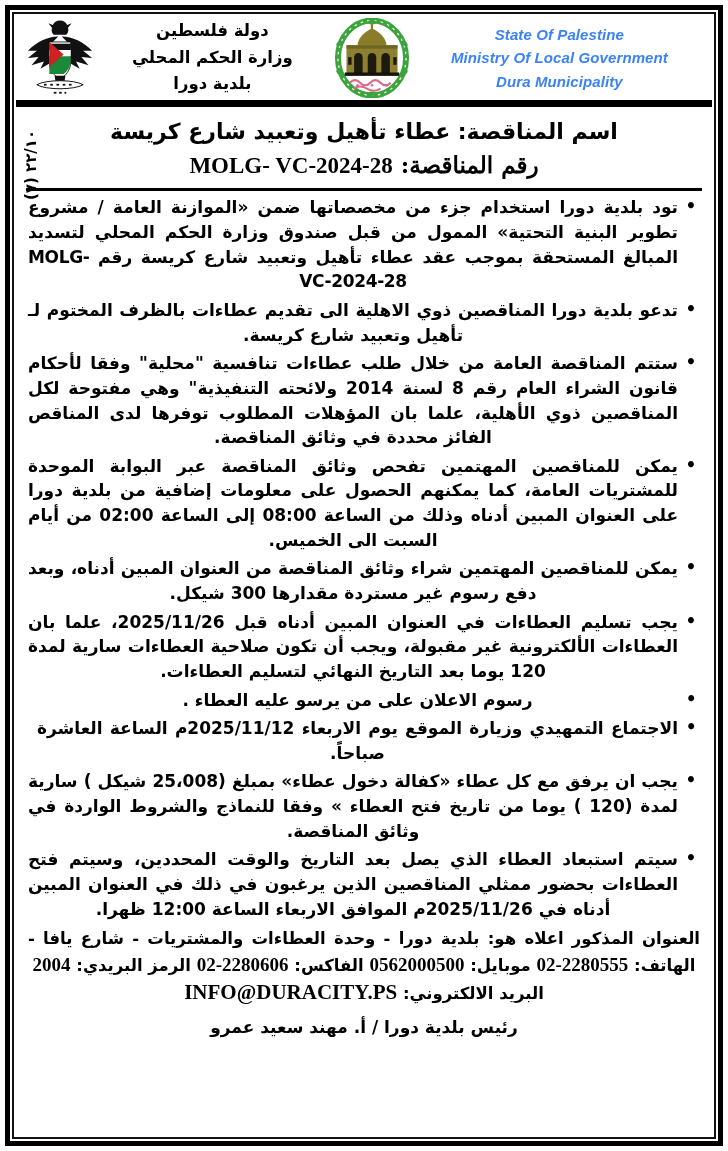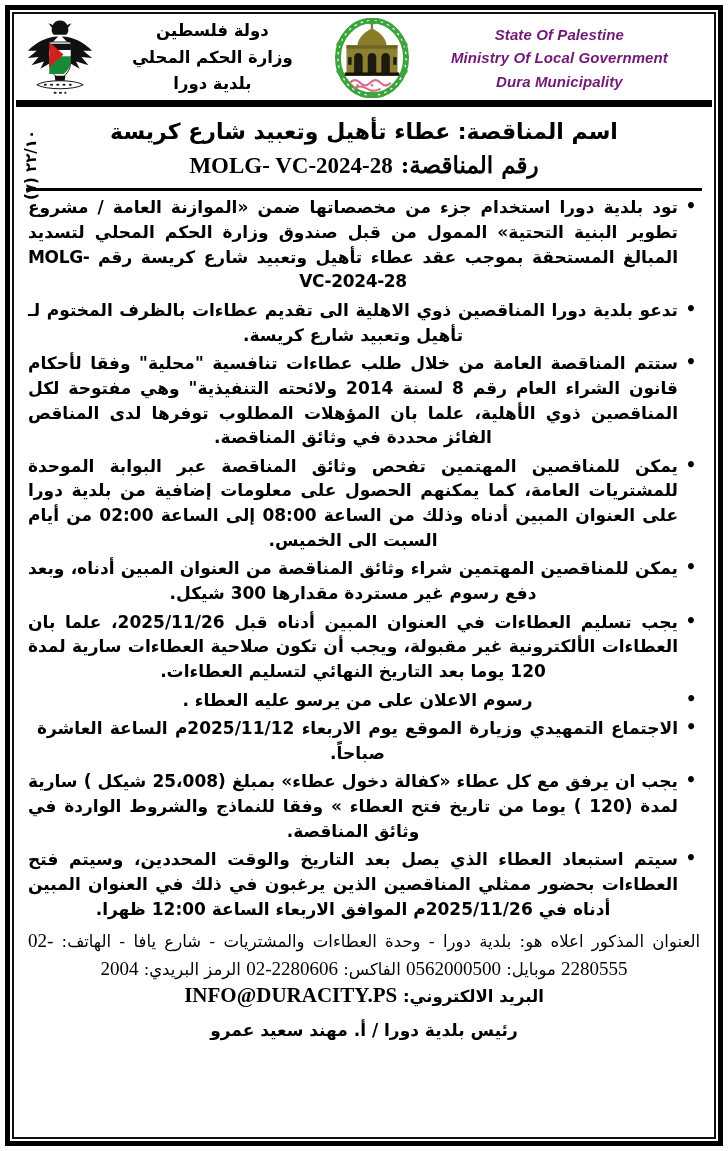--- a/index.html
+++ b/index.html
@@ -54,21 +54,21 @@
   .lh-en {
     font-family: "Liberation Sans", sans-serif;
     font-style: italic;
     font-weight: bold;
     font-size: 15px;
     line-height: 1.55;
     text-align: center;
     letter-spacing: .1px;
     direction: ltr;
     flex: 1 1 auto;
-    color: #701a75;
+    color: #3b82f6;
   }
   .lh-ar {
     font-family: "DejaVu Sans", sans-serif;
     font-weight: bold;
     font-size: 16.5px;
     line-height: 1.6;
     text-align: center;
     direction: rtl;
     flex: 1 1 auto;
     color: #000;
@@ -187,21 +187,21 @@
   }
   ul.clauses > li.tight {
     letter-spacing: -.7px;
     margin-left: 9px;
   }
 
   
   .contact {
     direction: rtl;
     font-family: "DejaVu Sans", sans-serif;
-    font-weight: normal;
+    font-weight: bold;
     font-size: 16.5px;
     line-height: 1.45;
     text-align: justify;
     text-align-last: center;
     letter-spacing: -.5px;
     padding: 2px 6px 0 6px;
   }
   .contact .lat {
     font-family: "Liberation Serif", serif;
     direction: ltr;

